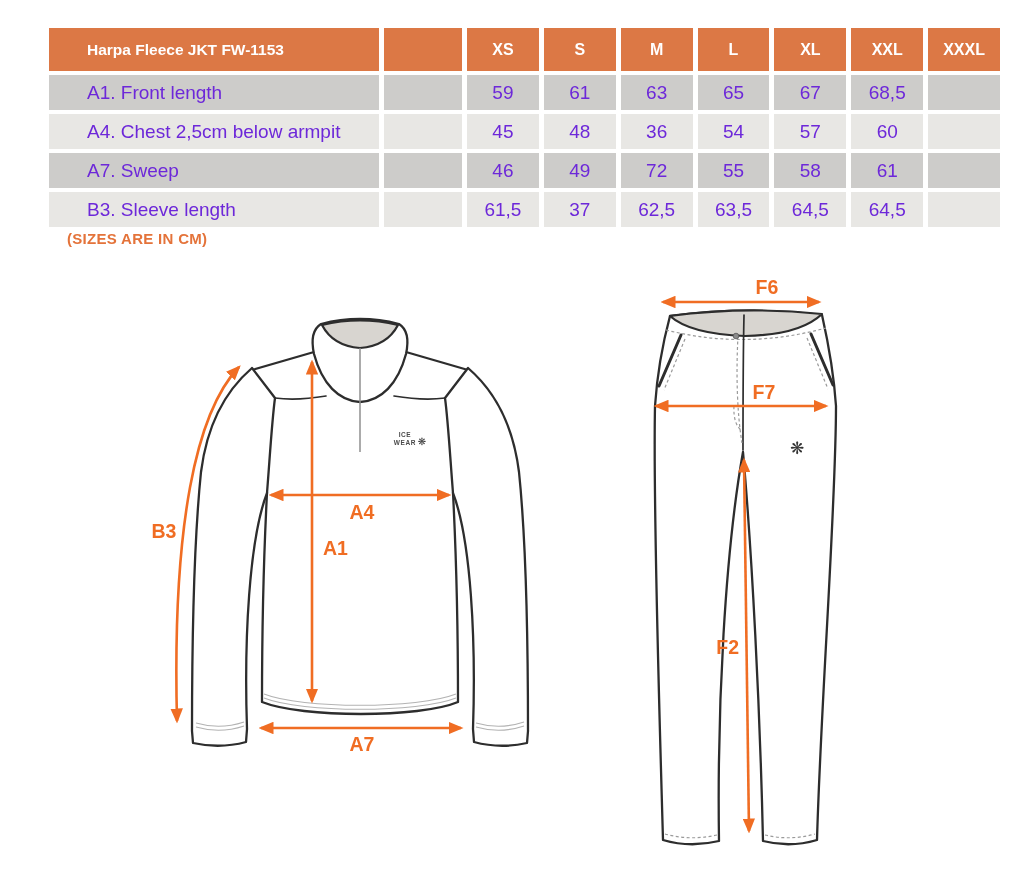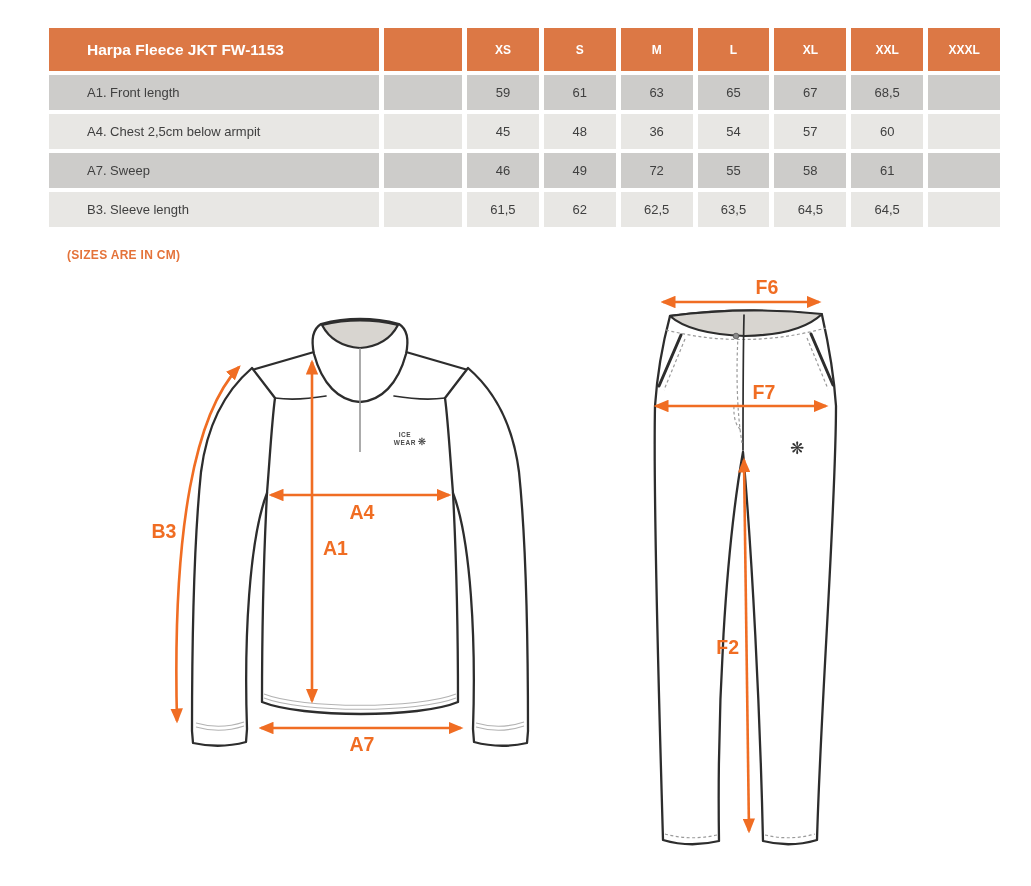--- a/index.html
+++ b/index.html
@@ -18,33 +18,33 @@
   
   .size-table{
     position:absolute;left:30px;top:28px;width:970px;
     display:grid;
     grid-template-columns:330px 78px repeat(7,1fr);
     grid-template-rows:43px repeat(4,35px);
     column-gap:5px;row-gap:4px;padding-left:19px;
   }
   .cell{
     display:flex;align-items:center;justify-content:center;
-    font-size:13px;color:#404040;
+    font-size:19px;color:#6d28d9;
   }
   .cell.head{
-    background:var(--header_bg);color:#ffffff;font-weight:700;font-size:12px;
+    background:var(--header_bg);color:#ffffff;font-weight:700;font-size:16px;
   }
   .cell.title-cell{justify-content:flex-start;padding-left:38px;font-size:15.5px;}
   .cell.label-cell{justify-content:flex-start;padding-left:38px;}
   .cell.dark{background:var(--row_dark);}
   .cell.light{background:var(--row_light);}
 
   .sizes-note{
-    position:absolute;left:67px;top:248px;
-    color:var(--note_color);font-size:12px;font-weight:600;letter-spacing:.3px;
+    position:absolute;left:67px;top:230px;
+    color:var(--note_color);font-size:15px;font-weight:600;letter-spacing:.3px;
   }
 
   
   .jacket-svg{position:absolute;left:140px;top:300px;}
   .pants-svg{position:absolute;left:640px;top:278px;}
 
   .cloth{stroke:var(--outline);stroke-width:2.3;fill:#ffffff;stroke-linejoin:round;stroke-linecap:round;}
   .seam{stroke:var(--outline);stroke-width:1.7;fill:none;stroke-linecap:round;}
   .grayfill{fill:var(--fill_gray);stroke:var(--outline);stroke-width:2.2;stroke-linejoin:round;}
   .stitch{stroke:#b3b3b3;stroke-width:1.1;fill:none;}
@@ -100,21 +100,21 @@
     <div class="cell dark">49</div>
     <div class="cell dark">72</div>
     <div class="cell dark">55</div>
     <div class="cell dark">58</div>
     <div class="cell dark">61</div>
     <div class="cell dark"></div>
 
     <div class="cell light label-cell">B3. Sleeve length</div>
     <div class="cell light"></div>
     <div class="cell light">61,5</div>
-    <div class="cell light">62</div>
+    <div class="cell light">37</div>
     <div class="cell light">62,5</div>
     <div class="cell light">63,5</div>
     <div class="cell light">64,5</div>
     <div class="cell light">64,5</div>
     <div class="cell light"></div>
   </div>
 
   <div class="sizes-note">(SIZES ARE IN CM)</div>
 
   <svg class="jacket-svg" width="420" height="470" viewBox="0 0 420 470" xmlns="http://www.w3.org/2000/svg">

